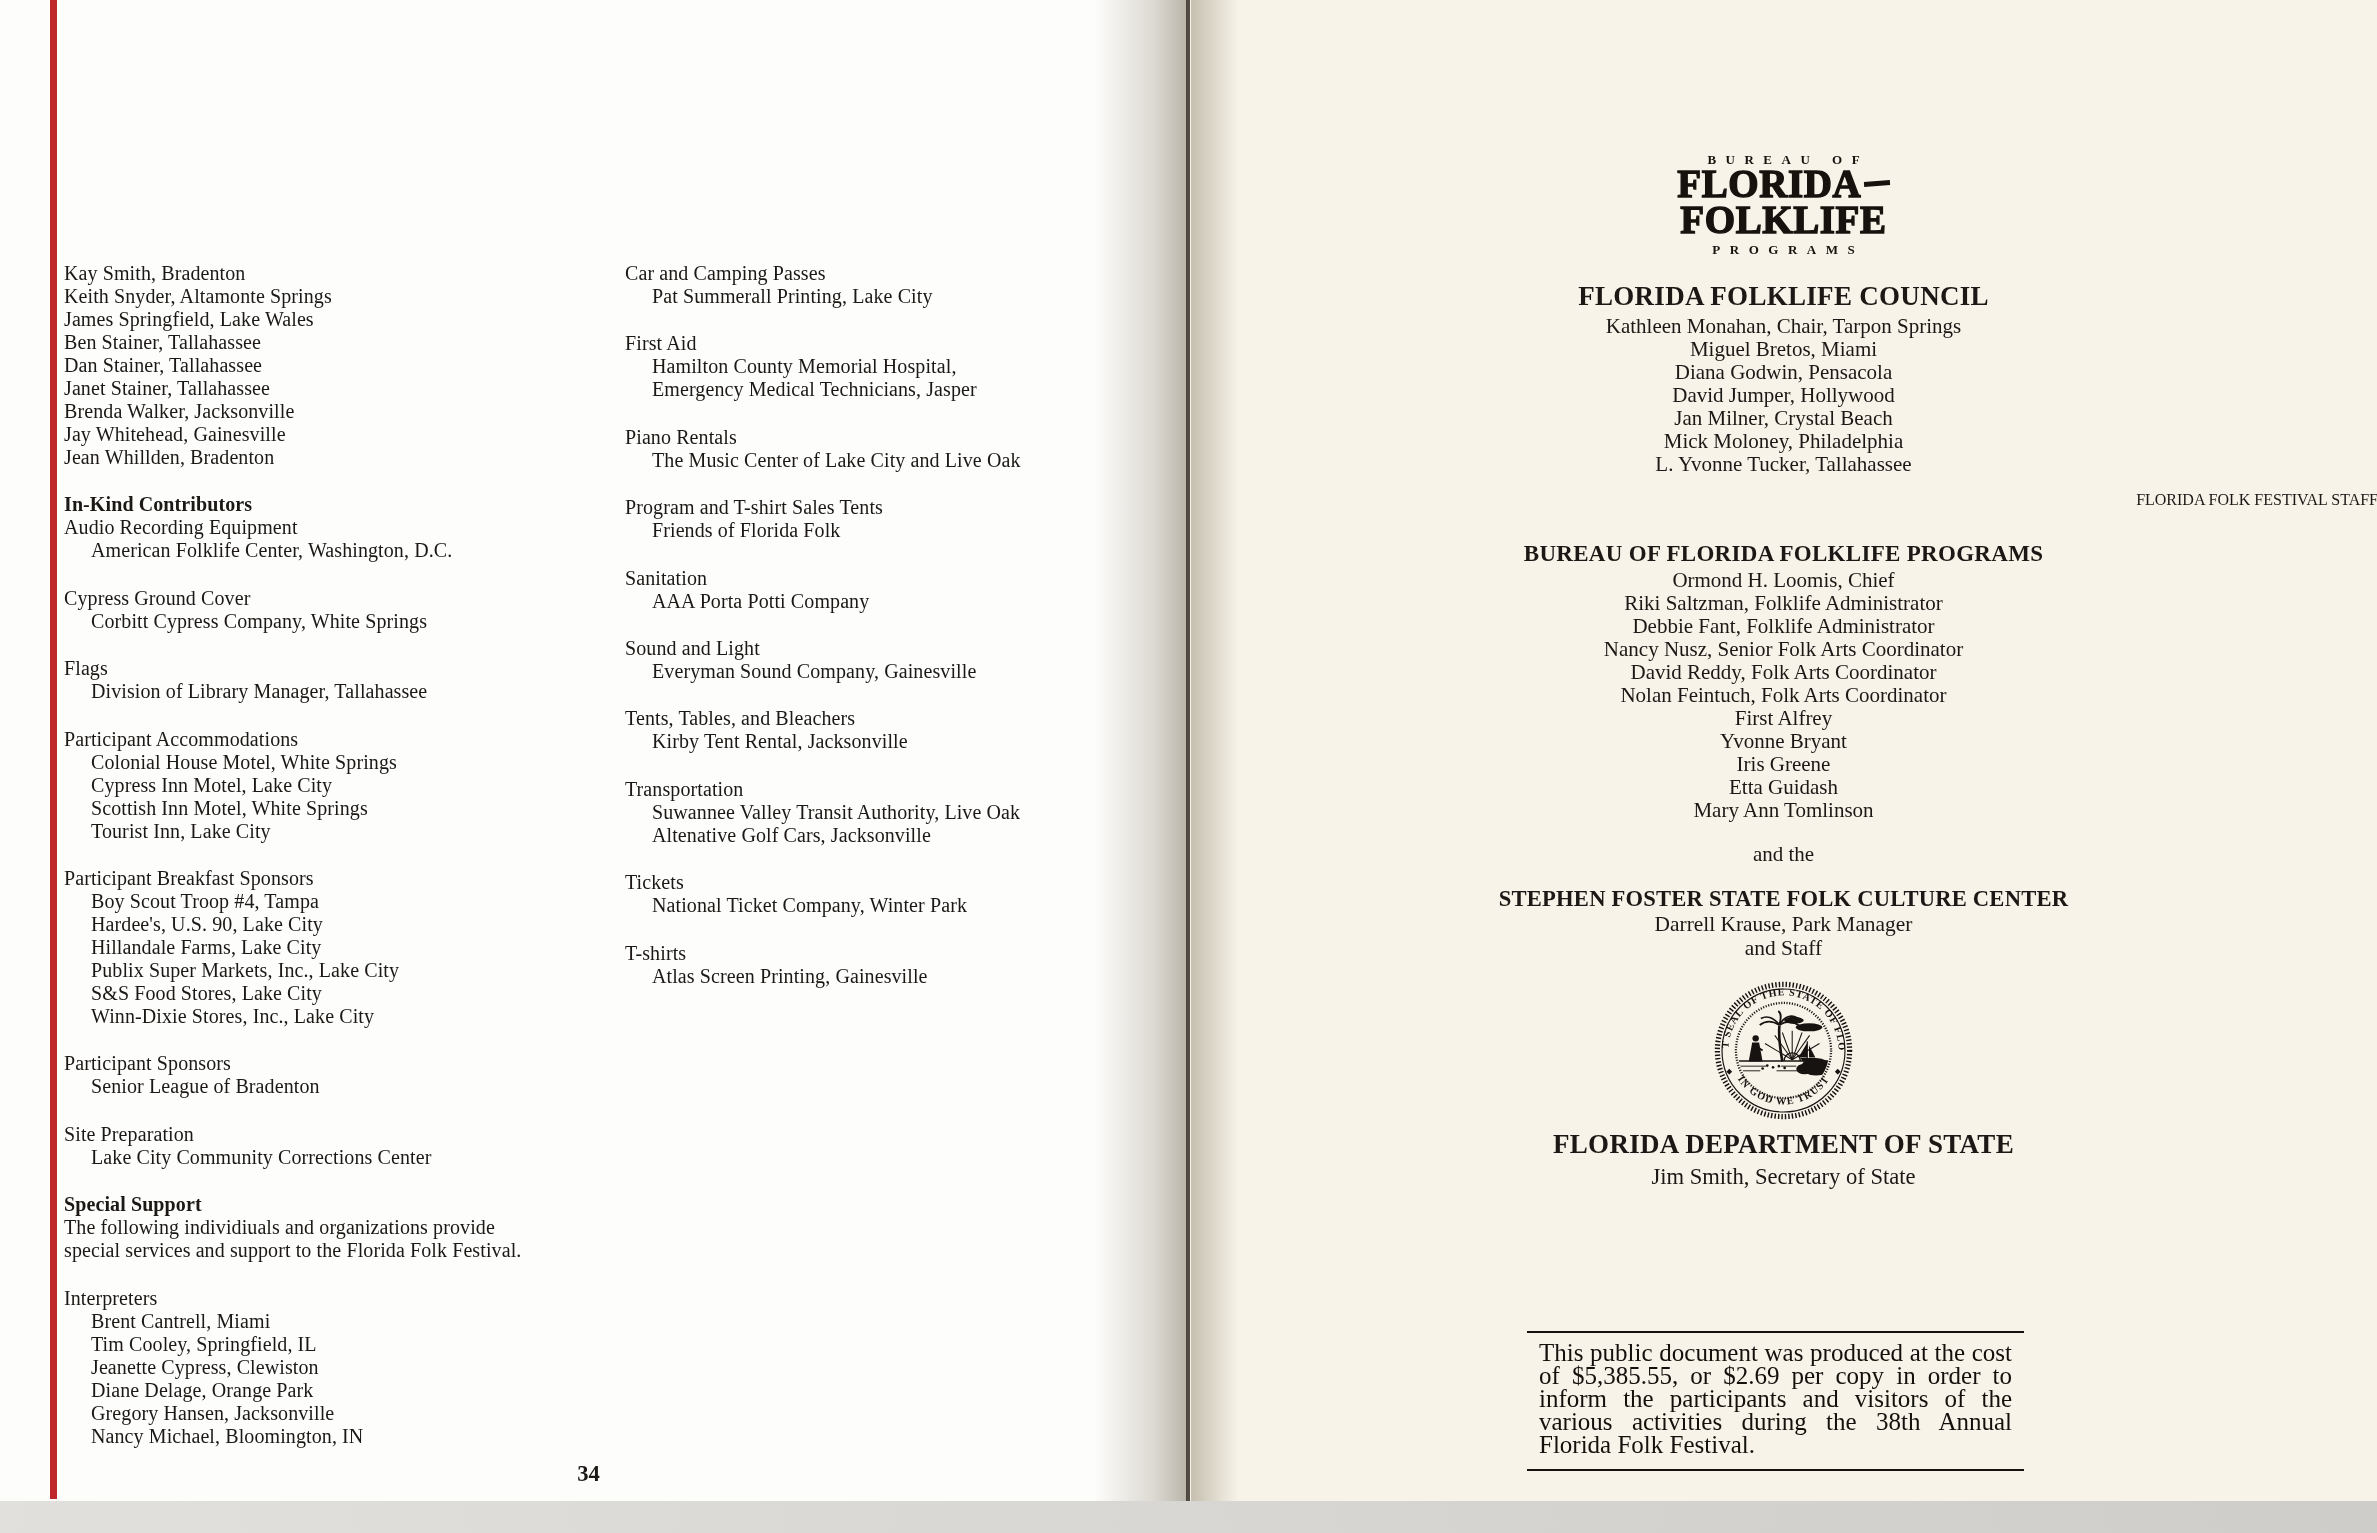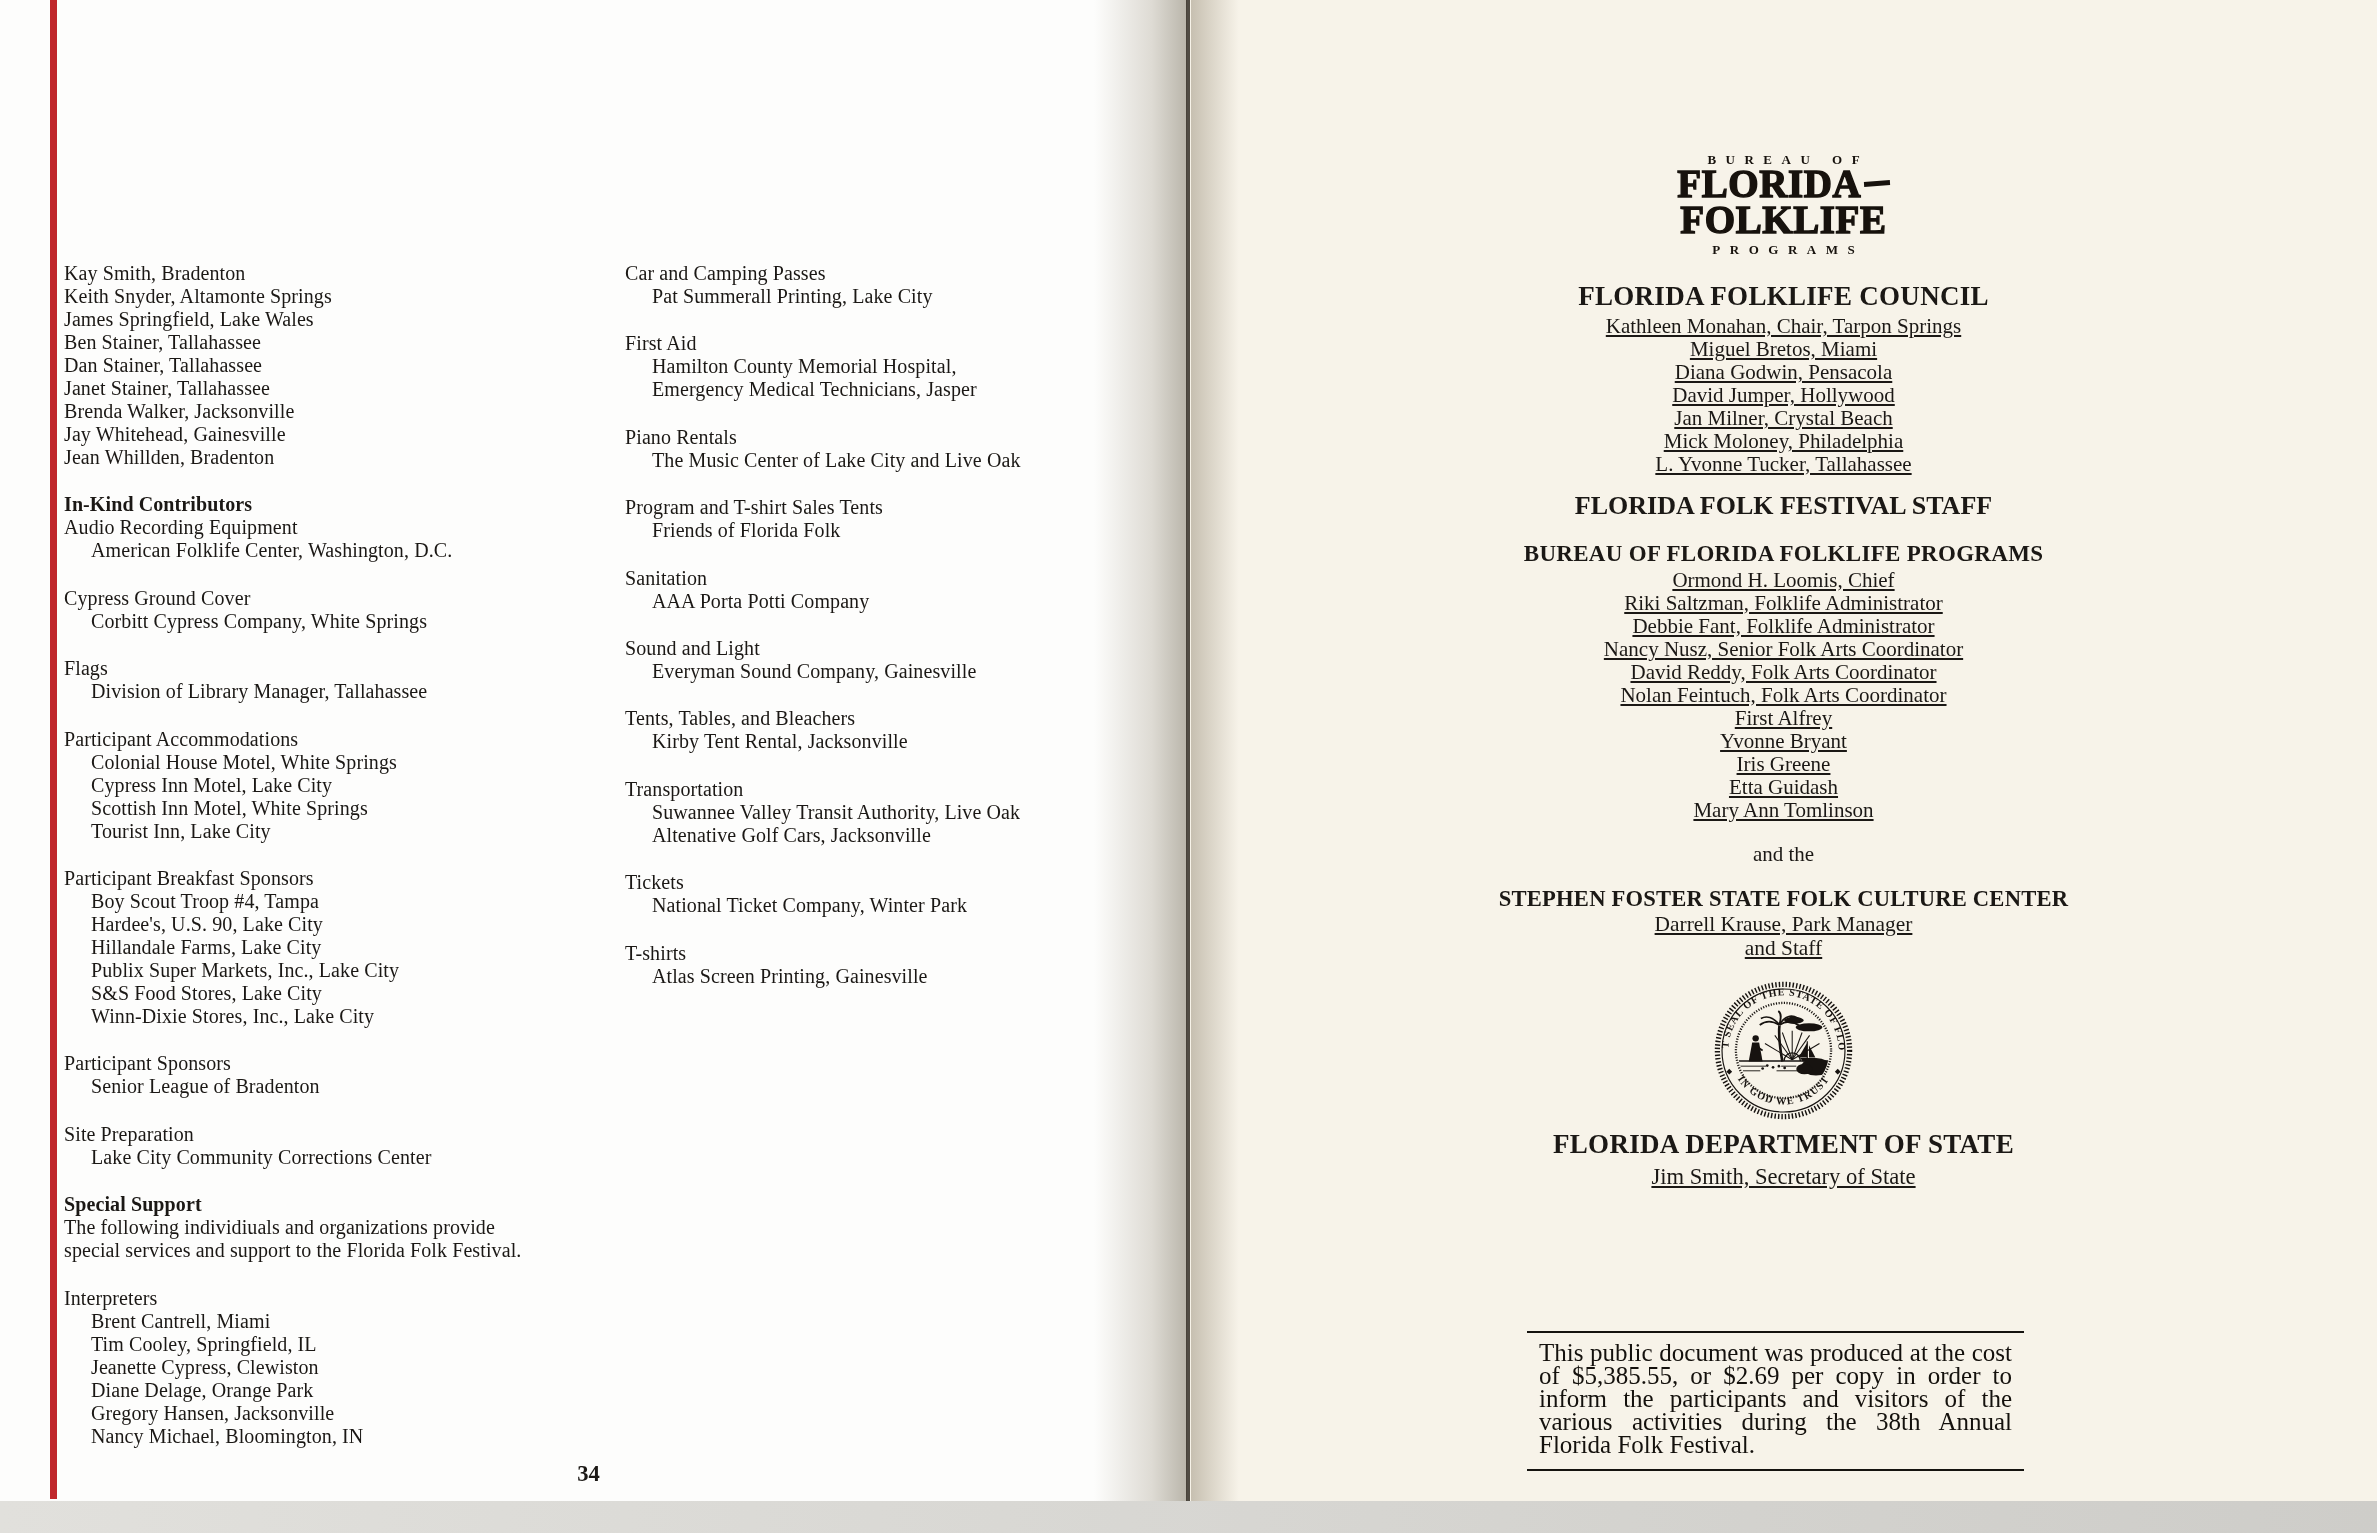--- a/index.html
+++ b/index.html
@@ -33,23 +33,23 @@
   .rsec{position:absolute;left:0;width:1189px;text-align:center;}
   .logo{top:153px;line-height:1;}
   .logo .small{font-size:13px;font-weight:bold;letter-spacing:9.5px;padding-left:9.5px;color:#17120d;}
   .logo .big{font-size:39px;font-weight:bold;line-height:36px;letter-spacing:0.6px;color:#17120d;
              -webkit-text-stroke:1.4px #17120d;}
   .logo .swash{display:inline-block;width:26px;height:5.3px;background:#17120d;margin-left:2.4px;
                vertical-align:10.7px;transform:rotate(-4deg);}
   .logo .small.bottom{margin-top:4.8px;}
   .council{top:281px;}
   .rhead{font-size:27px;font-weight:bold;line-height:31px;letter-spacing:0.3px;}
-  .rl{font-size:21px;line-height:23px;text-decoration:underline;}
+  .rl{font-size:21px;line-height:23px;}
   .council .list{margin-top:3px;}
-  .staffhead{top:491px;font-size:26px;font-weight:bold;}
+  .staffhead{top:491px;font-size:16px;font-weight:normal;text-align:right;}
   .bureau{top:540px;}
   .bureau .rhead{font-size:23px;line-height:28.5px;}
   .andthe{top:842px;font-size:21px;text-align:center;}
   .sfc{top:886px;}
   .sfc .rhead{font-size:22.6px;line-height:26px;letter-spacing:0.2px;}
   .sfc .rl{font-size:21.4px;line-height:24px;}
   .sealwrap{top:978px;height:145px;}
   .dept{top:1129px;}
   .dept .rhead{font-size:27px;line-height:31px;}
   .dept .rl{font-size:22.6px;line-height:26px;margin-top:3.6px;}

